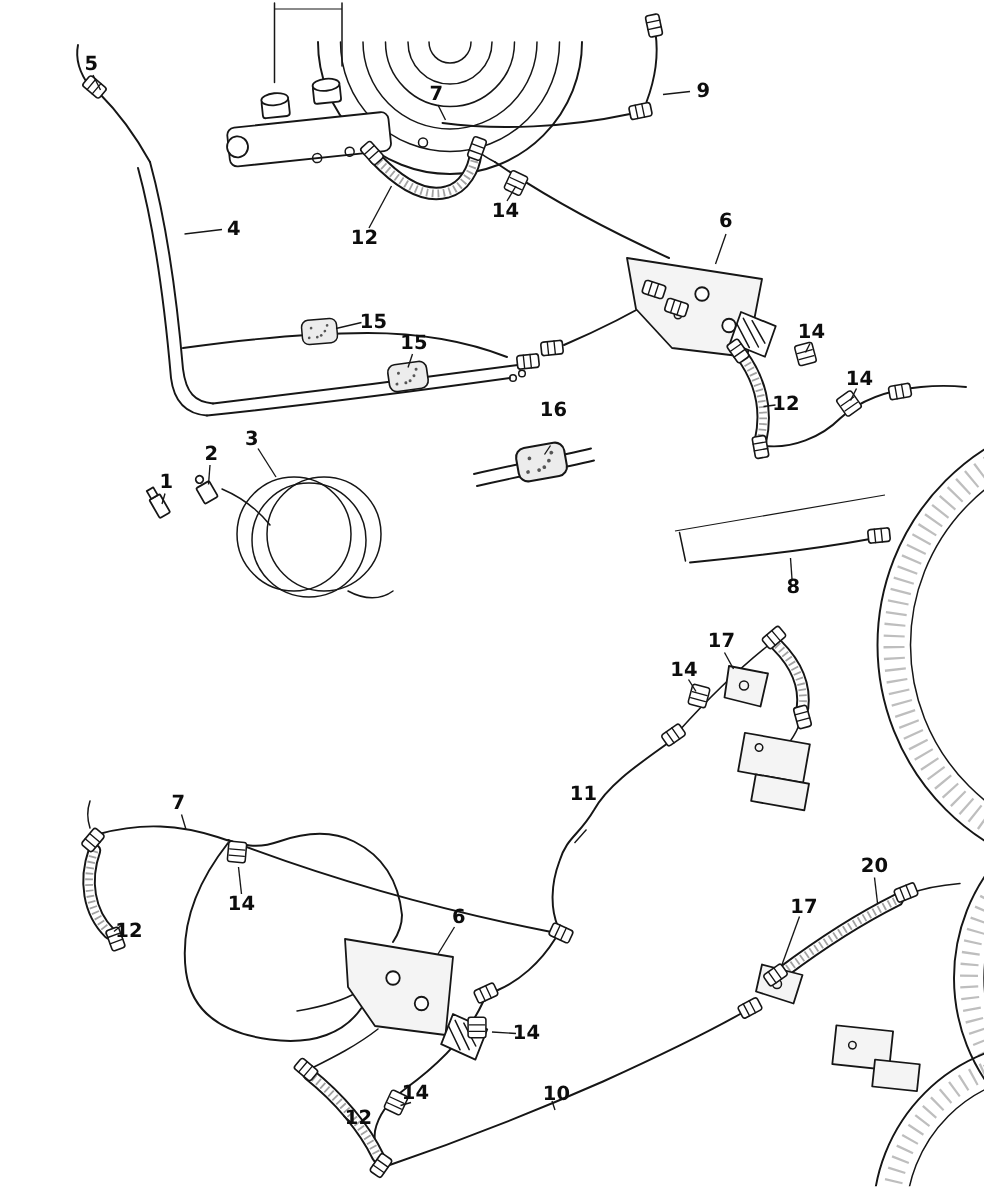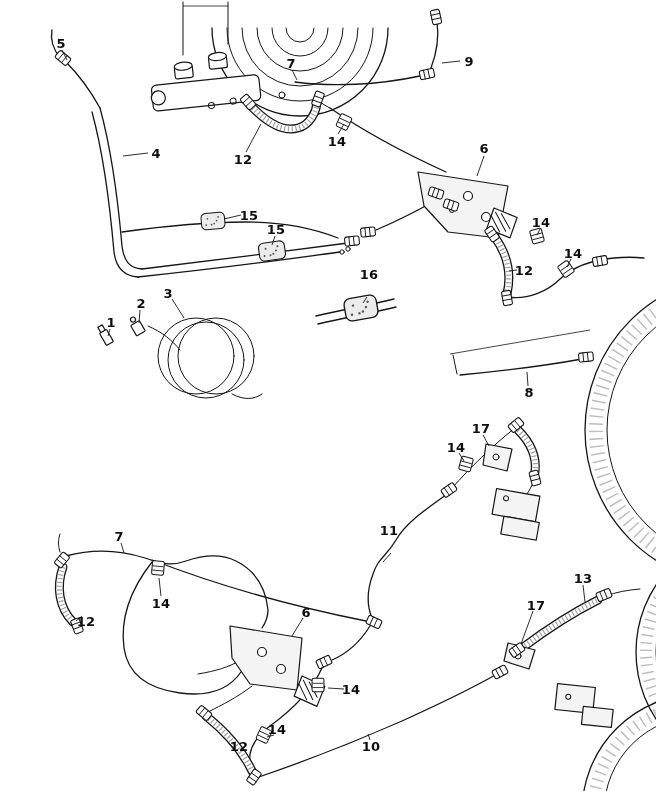--- a/index.html
+++ b/index.html
@@ -319,20 +319,20 @@
   <span class="co" style="left:111px;top:322px">1</span>
   <span class="co" style="left:141px;top:303px">2</span>
   <span class="co" style="left:168px;top:293px">3</span>
   <span class="co" style="left:529px;top:392px">8</span>
   <span class="co" style="left:481px;top:428px">17</span>
   <span class="co" style="left:456px;top:447px">14</span>
   <span class="co" style="left:119px;top:536px">7</span>
   <span class="co" style="left:389px;top:530px">11</span>
   <span class="co" style="left:161px;top:603px">14</span>
   <span class="co" style="left:86px;top:621px">12</span>
-  <span class="co" style="left:583px;top:578px">13</span>
+  <span class="co" style="left:583px;top:578px">20</span>
   <span class="co" style="left:306px;top:612px">6</span>
   <span class="co" style="left:536px;top:605px">17</span>
   <span class="co" style="left:351px;top:689px">14</span>
   <span class="co" style="left:239px;top:746px">12</span>
   <span class="co" style="left:277px;top:729px">14</span>
-  <span class="co" style="left:371px;top:746px">10</span>
+  <span class="co" style="left:371px;top:730px">10</span>
 </div>
 
 </body></html>

